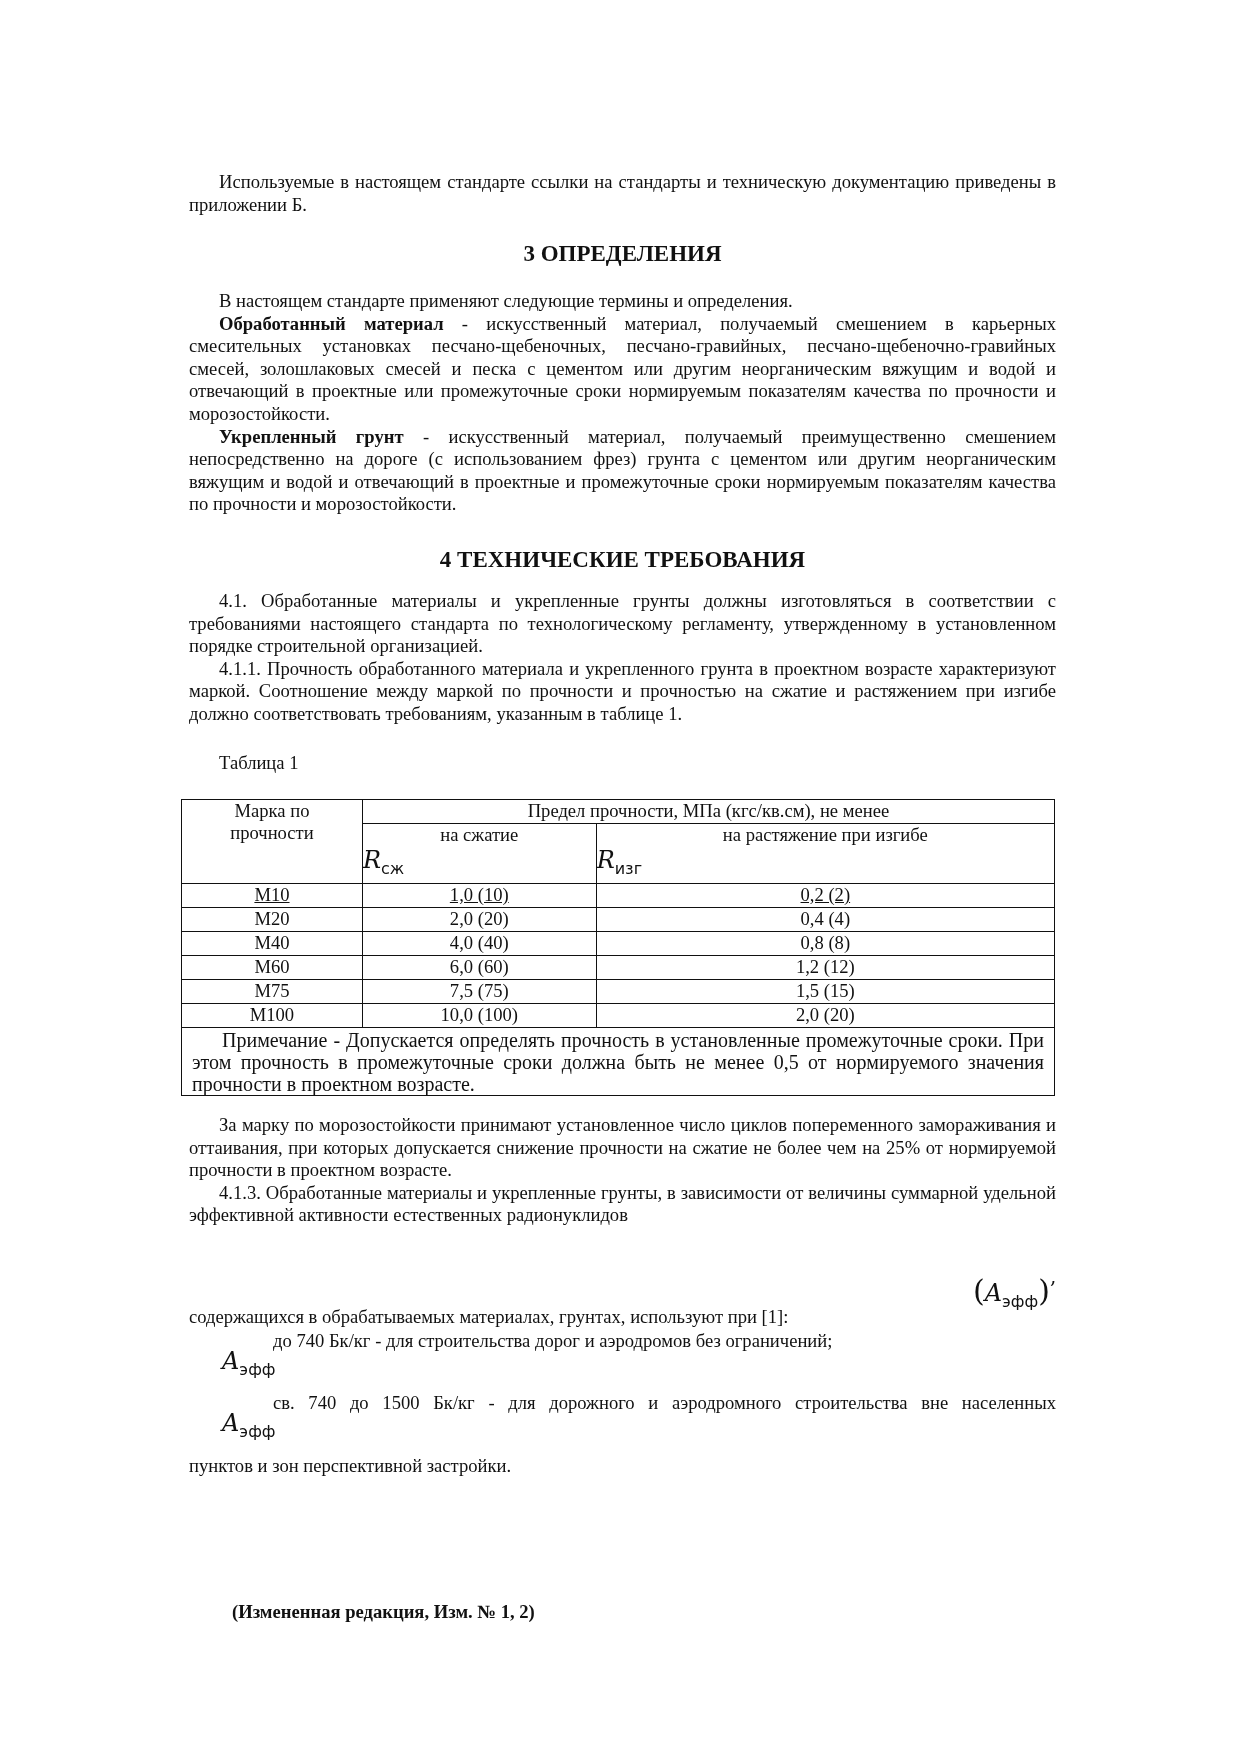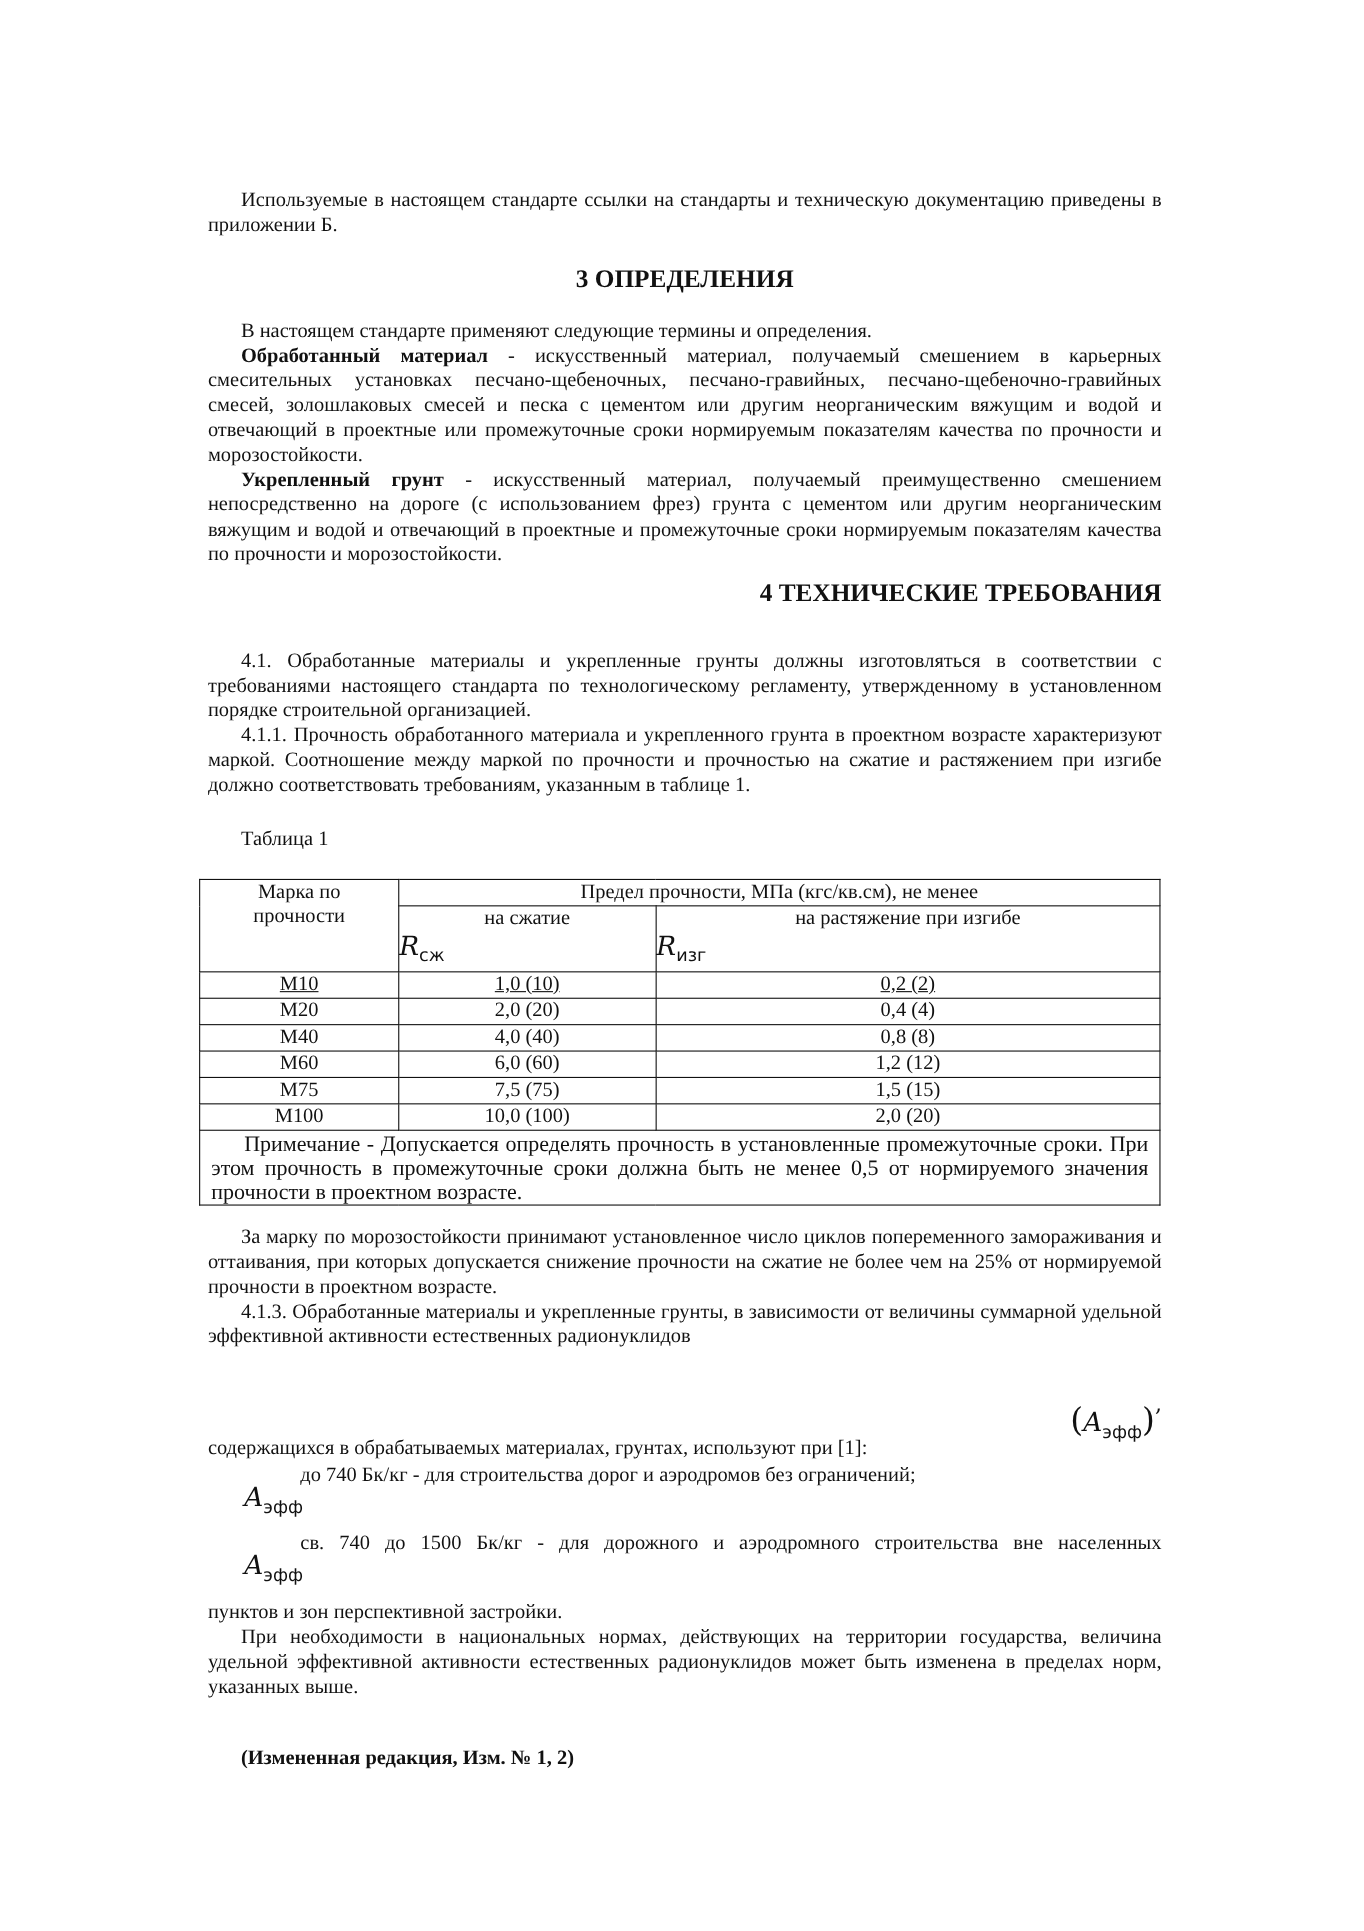--- a/index.html
+++ b/index.html
@@ -28,21 +28,21 @@
   <p class="p abs" style="top:171px; left:0; width:867px;">Используемые в настоящем стандарте ссылки на стандарты и техническую документацию приведены в приложении Б.</p>
 
   <p class="h abs" style="top:243px; left:0; width:867px;">3 ОПРЕДЕЛЕНИЯ</p>
 
   <div class="abs" style="top:290px; left:0; width:867px;">
     <p class="p">В настоящем стандарте применяют следующие термины и определения.</p>
     <p class="p"><span class="b">Обработанный материал</span><span> - искусственный материал, получаемый смешением в карьерных смесительных установках песчано-щебеночных, песчано-гравийных, песчано-щебеночно-гравийных смесей, золошлаковых смесей и песка с цементом или другим неорганическим вяжущим и водой и отвечающий в проектные или промежуточные сроки нормируемым показателям качества по прочности и морозостойкости.</span></p>
     <p class="p"><span class="b">Укрепленный грунт</span><span> - искусственный материал, получаемый преимущественно смешением непосредственно на дороге (с использованием фрез) грунта с цементом или другим неорганическим вяжущим и водой и отвечающий в проектные и промежуточные сроки нормируемым показателям качества по прочности и морозостойкости.</span></p>
   </div>
 
-  <p class="h abs" style="top:528px; left:0; width:867px;text-align:right;">4 ТЕХНИЧЕСКИЕ ТРЕБОВАНИЯ</p>
+  <p class="h abs" style="top:549px; left:0; width:867px;">4 ТЕХНИЧЕСКИЕ ТРЕБОВАНИЯ</p>
 
   <div class="abs" style="top:590px; left:0; width:867px;">
     <p class="p">4.1. Обработанные материалы и укрепленные грунты должны изготовляться в соответствии с требованиями настоящего стандарта по технологическому регламенту, утвержденному в установленном порядке строительной организацией.</p>
     <p class="p">4.1.1. Прочность обработанного материала и укрепленного грунта в проектном возрасте характеризуют маркой. Соотношение между маркой по прочности и прочностью на сжатие и растяжением при изгибе должно соответствовать требованиям, указанным в таблице 1.</p>
   </div>
 
   <p class="abs" style="top:752px; left:30px; margin:0;">Таблица 1</p>
 
   <div class="abs" style="top:1114px; left:0; width:867px;">
     <p class="p">За марку по морозостойкости принимают установленное число циклов попеременного замораживания и оттаивания, при которых допускается снижение прочности на сжатие не более чем на 25% от нормируемой прочности в проектном возрасте.</p>
@@ -62,24 +62,23 @@
   </div>
 
   <p class="p noind abs" style="top:1392px; left:84px; width:783px; text-align:justify; text-align-last:justify;">св. 740 до 1500 Бк/кг - для дорожного и аэродромного строительства вне населенных</p>
 
   <div class="abs" style="top:1412px; left:33px;">
     <span class="math">A</span><span class="sub">эфф</span>
   </div>
 
   <div class="abs" style="top:1455px; left:0; width:867px;">
     <p class="p noind">пунктов и зон перспективной застройки.</p>
-    <p class="p">При необходимости в национальных нормах, действующих на территории государства, величина удельной эффективной активности естественных радионуклидов может быть изменена в пределах норм, указанных выше.</p>
   </div>
 
-  <p class="abs b" style="top:1588px; left:30px; margin:0;">(Измененная редакция, Изм. № 1, 2)</p>
+  <p class="abs b" style="top:1588px; left:30px; margin:13px;">(Измененная редакция, Изм. № 1, 2)</p>
 </div>
 
 <table class="t1">
   <colgroup>
     <col style="width:181px">
     <col style="width:234px">
     <col style="width:459px">
   </colgroup>
   <tbody>
       <tr style="height:24px;">

